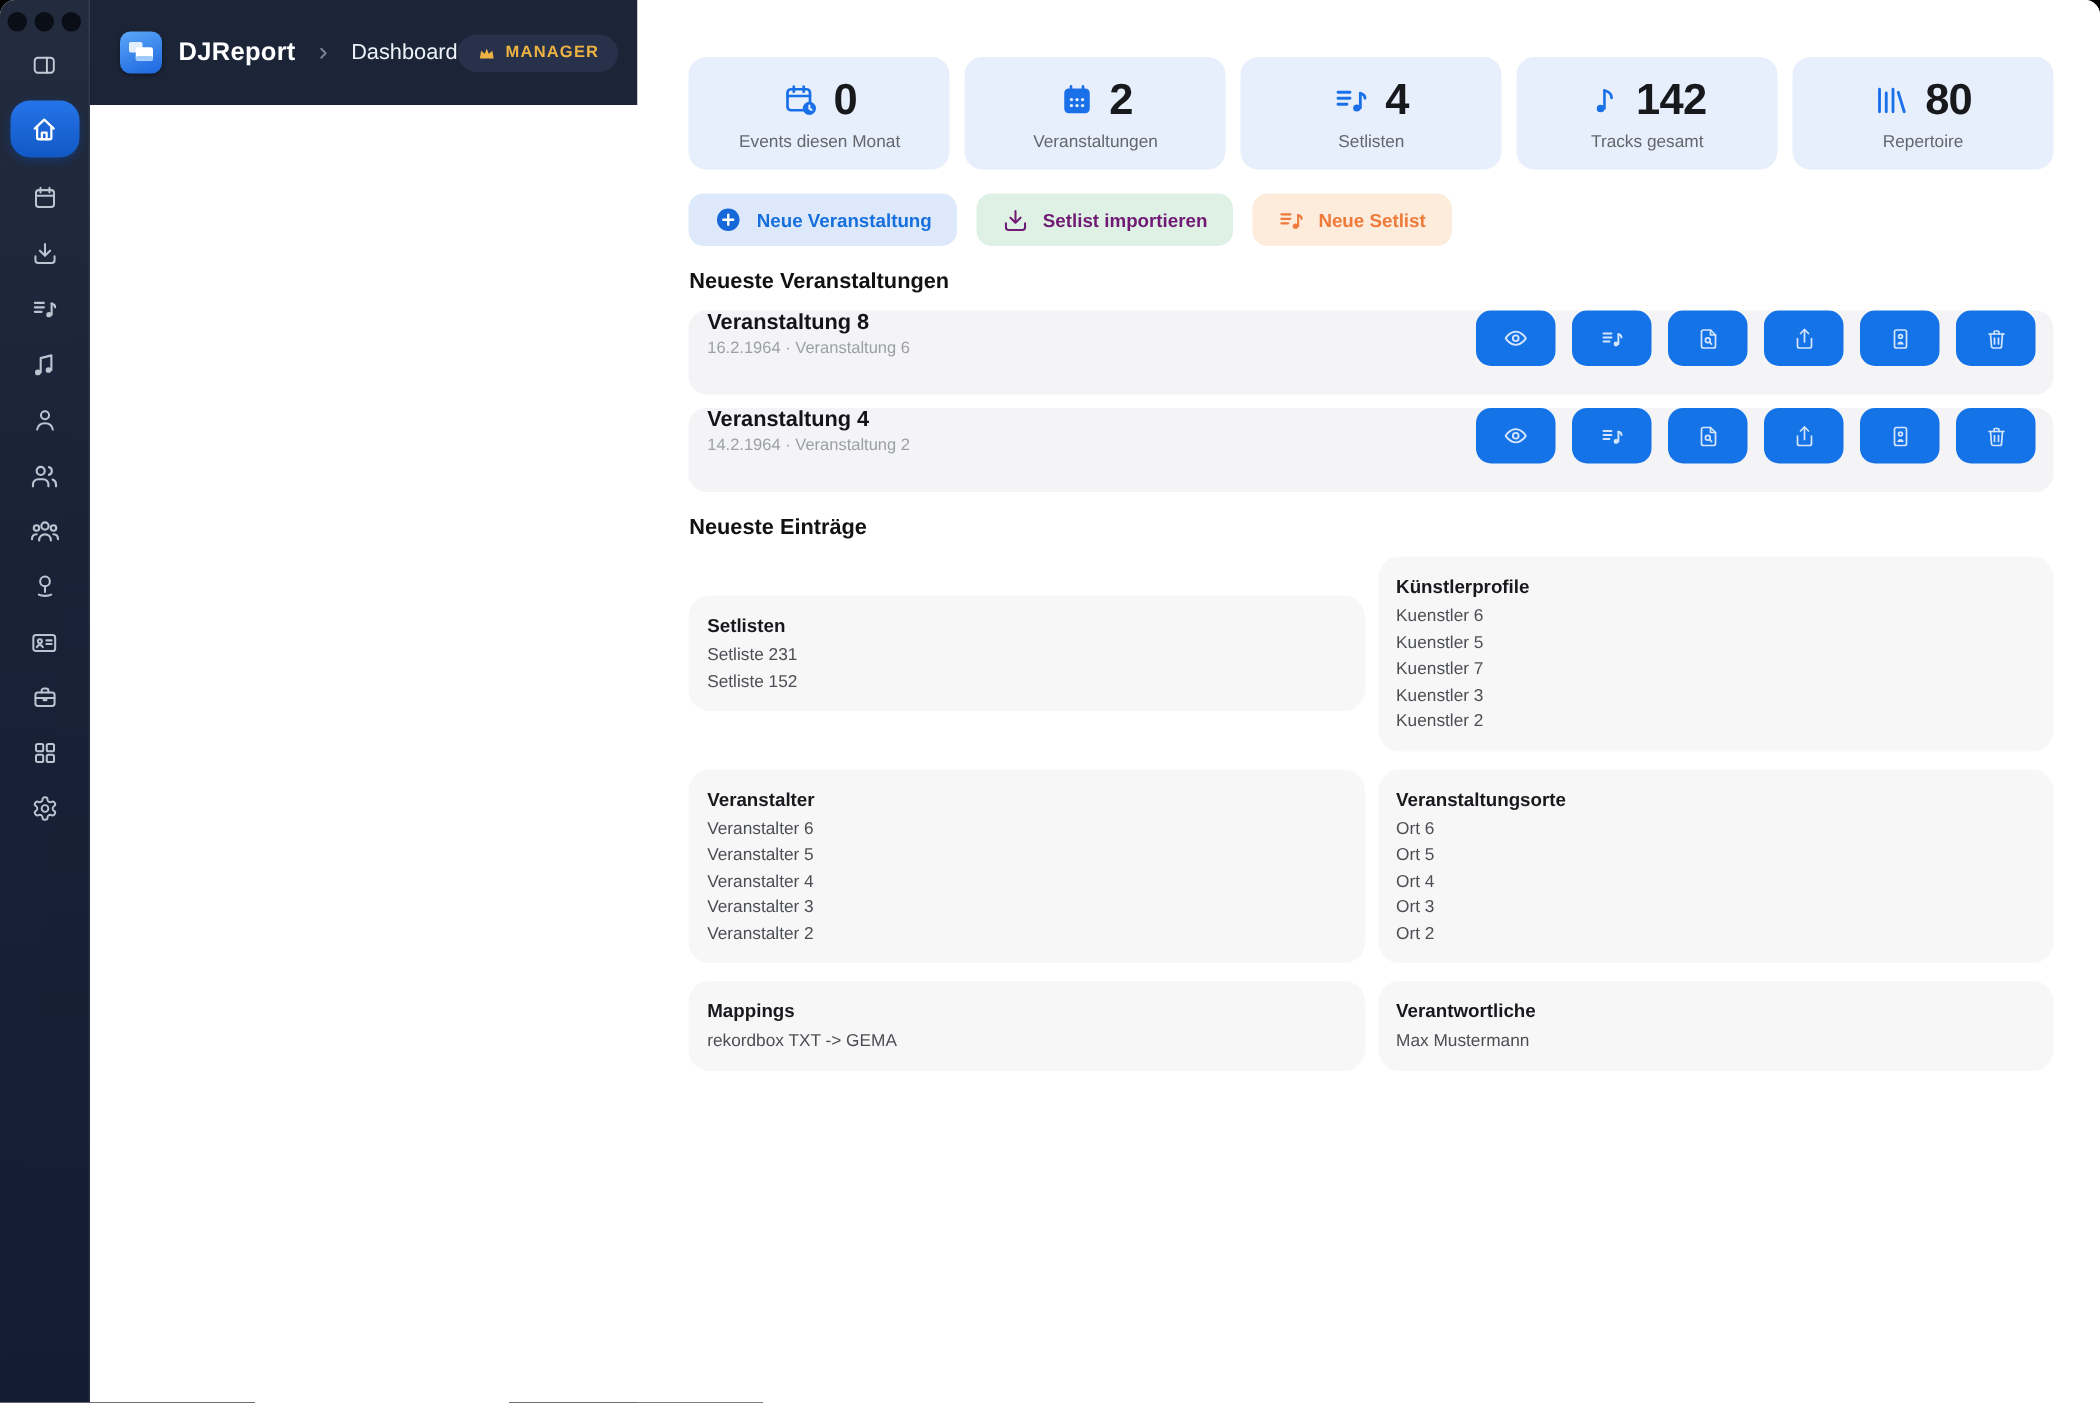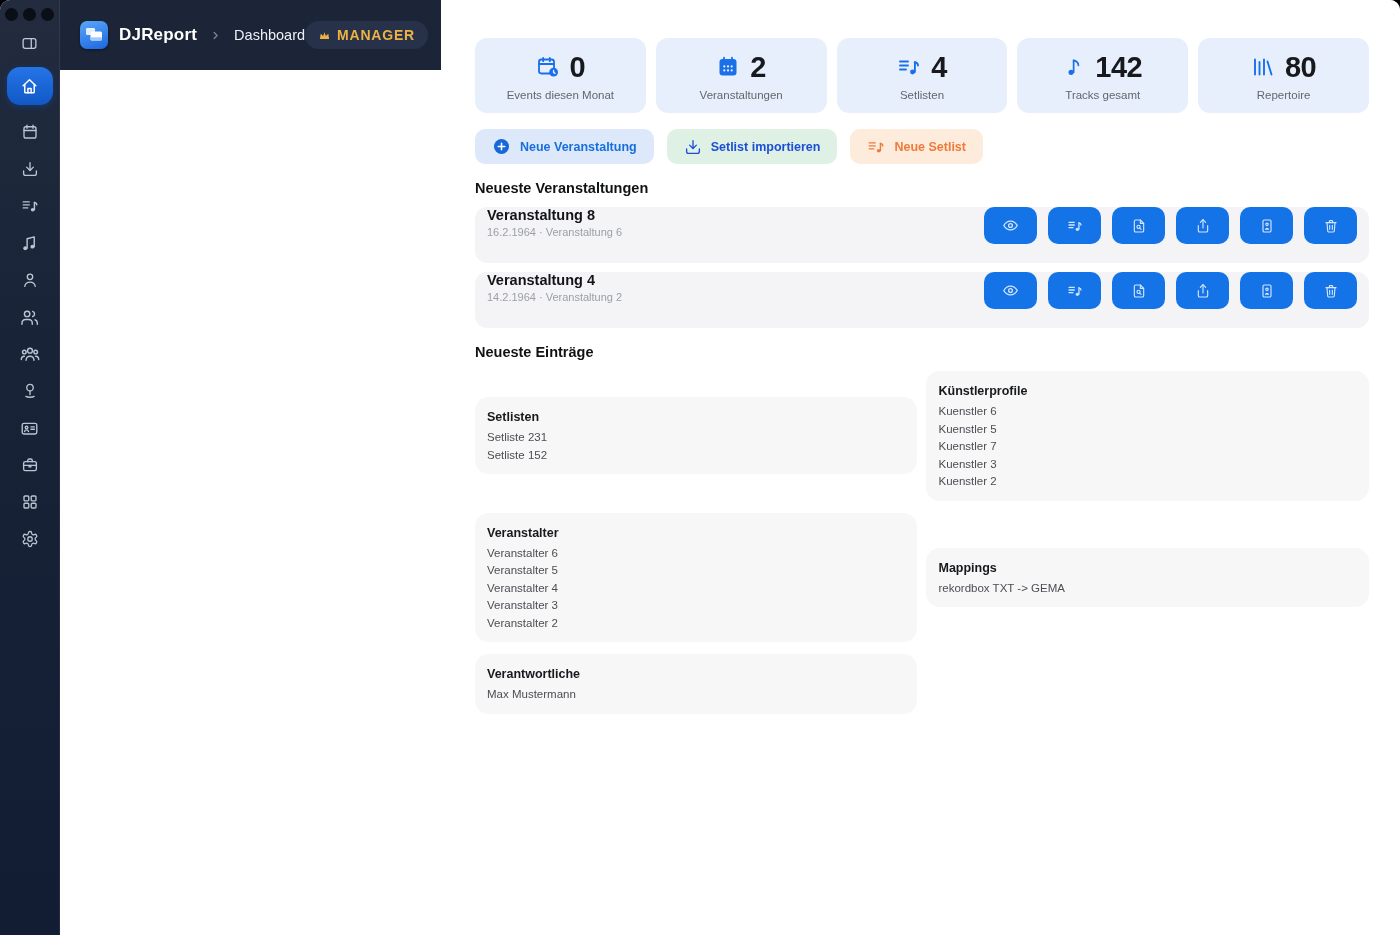--- a/index.html
+++ b/index.html
@@ -19,37 +19,37 @@
 
   
   .main{flex:1;display:flex;min-width:0;}
   .topbar{height:70px;flex:0 0 70px;background:#1b2537;display:flex;align-items:center;justify-content:space-between;padding:0 13px 0 20px;}
   .brand{display:flex;align-items:center;gap:11px;}
   .app-logo{width:28px;height:28px;border-radius:7px;background:linear-gradient(160deg,#5aa7f8,#1c66e0);display:grid;place-items:center;box-shadow:0 1px 3px rgba(0,0,0,.4);}
   .app-title{color:#fff;font-size:17px;font-weight:700;letter-spacing:.2px;}
   .crumb-chev{color:#7a8494;margin:0 1px;}
   .breadcrumb{color:#edf1f7;font-size:14.5px;font-weight:400;}
   .role-badge{display:flex;align-items:center;gap:6px;background:#28314a;border-radius:999px;padding:6px 13px;}
-  .role-badge span{color:#ecb243;font-size:14px;font-weight:700;letter-spacing:.8px;}
+  .role-badge span{color:#ecb243;font-size:11px;font-weight:700;letter-spacing:.8px;}
 
   .content{flex:1;background:#fff;padding:38px 31px 20px 34px;overflow:hidden;}
 
   
   .stats{display:flex;gap:10px;}
   .stat{flex:1;height:75px;background:#e8effc;border-radius:12px;display:flex;flex-direction:column;align-items:center;justify-content:center;cursor:pointer;}
   .stat-top{display:flex;align-items:center;gap:10px;color:#1a70e8;}
   .stat-value{font-size:29px;font-weight:800;color:#17191c;letter-spacing:-.5px;}
   .stat-label{font-size:11.5px;color:#63666c;margin-top:5px;}
 
   
   .actions{display:flex;gap:13px;margin-top:16px;}
   .action-btn{height:35px;border:none;border-radius:10px;display:flex;align-items:center;gap:9px;padding:2px 17px;
     font-family:inherit;font-size:12.5px;font-weight:700;cursor:pointer;}
   .a-blue{background:#dde9fb;color:#166fdc;}
-  .a-green{background:#def1e4;color:#1d4ed8;}
+  .a-green{background:#def1e4;color:#701a75;}
   .a-orange{background:#fdebdc;color:#ee7b3b;}
 
   
   .section-title{font-size:14.5px;font-weight:700;color:#101214;margin:16px 0 11px;}
 
   .event-row{background:#f4f4f6;border-radius:12px;height:56px;display:flex;justify-content:space-between;
     padding:0 12px;margin-bottom:9px;}
   .ev-title{font-size:14.5px;font-weight:700;color:#121417;margin-bottom:3px;}
   .ev-sub{font-size:11px;color:#9ba0a6;}
   .row-actions{display:flex;gap:11px;}
@@ -529,20 +529,28 @@
         </div>
         <div class="entry-card">
           <div class="entry-title">Veranstalter</div>
           <div class="entry-item">Veranstalter 6</div>
           <div class="entry-item">Veranstalter 5</div>
           <div class="entry-item">Veranstalter 4</div>
           <div class="entry-item">Veranstalter 3</div>
           <div class="entry-item">Veranstalter 2</div>
         </div>
         <div class="entry-card">
+          <div class="entry-title">Veranstaltungsorte</div>
+          <div class="entry-item">Ort 6</div>
+          <div class="entry-item">Ort 5</div>
+          <div class="entry-item">Ort 4</div>
+          <div class="entry-item">Ort 3</div>
+          <div class="entry-item">Ort 2</div>
+        </div>
+        <div class="entry-card">
           <div class="entry-title">Mappings</div>
           <div class="entry-item">rekordbox TXT -&gt; GEMA</div>
         </div>
         <div class="entry-card">
           <div class="entry-title">Verantwortliche</div>
           <div class="entry-item">Max Mustermann</div>
         </div>
       </div>
 
     </main>

